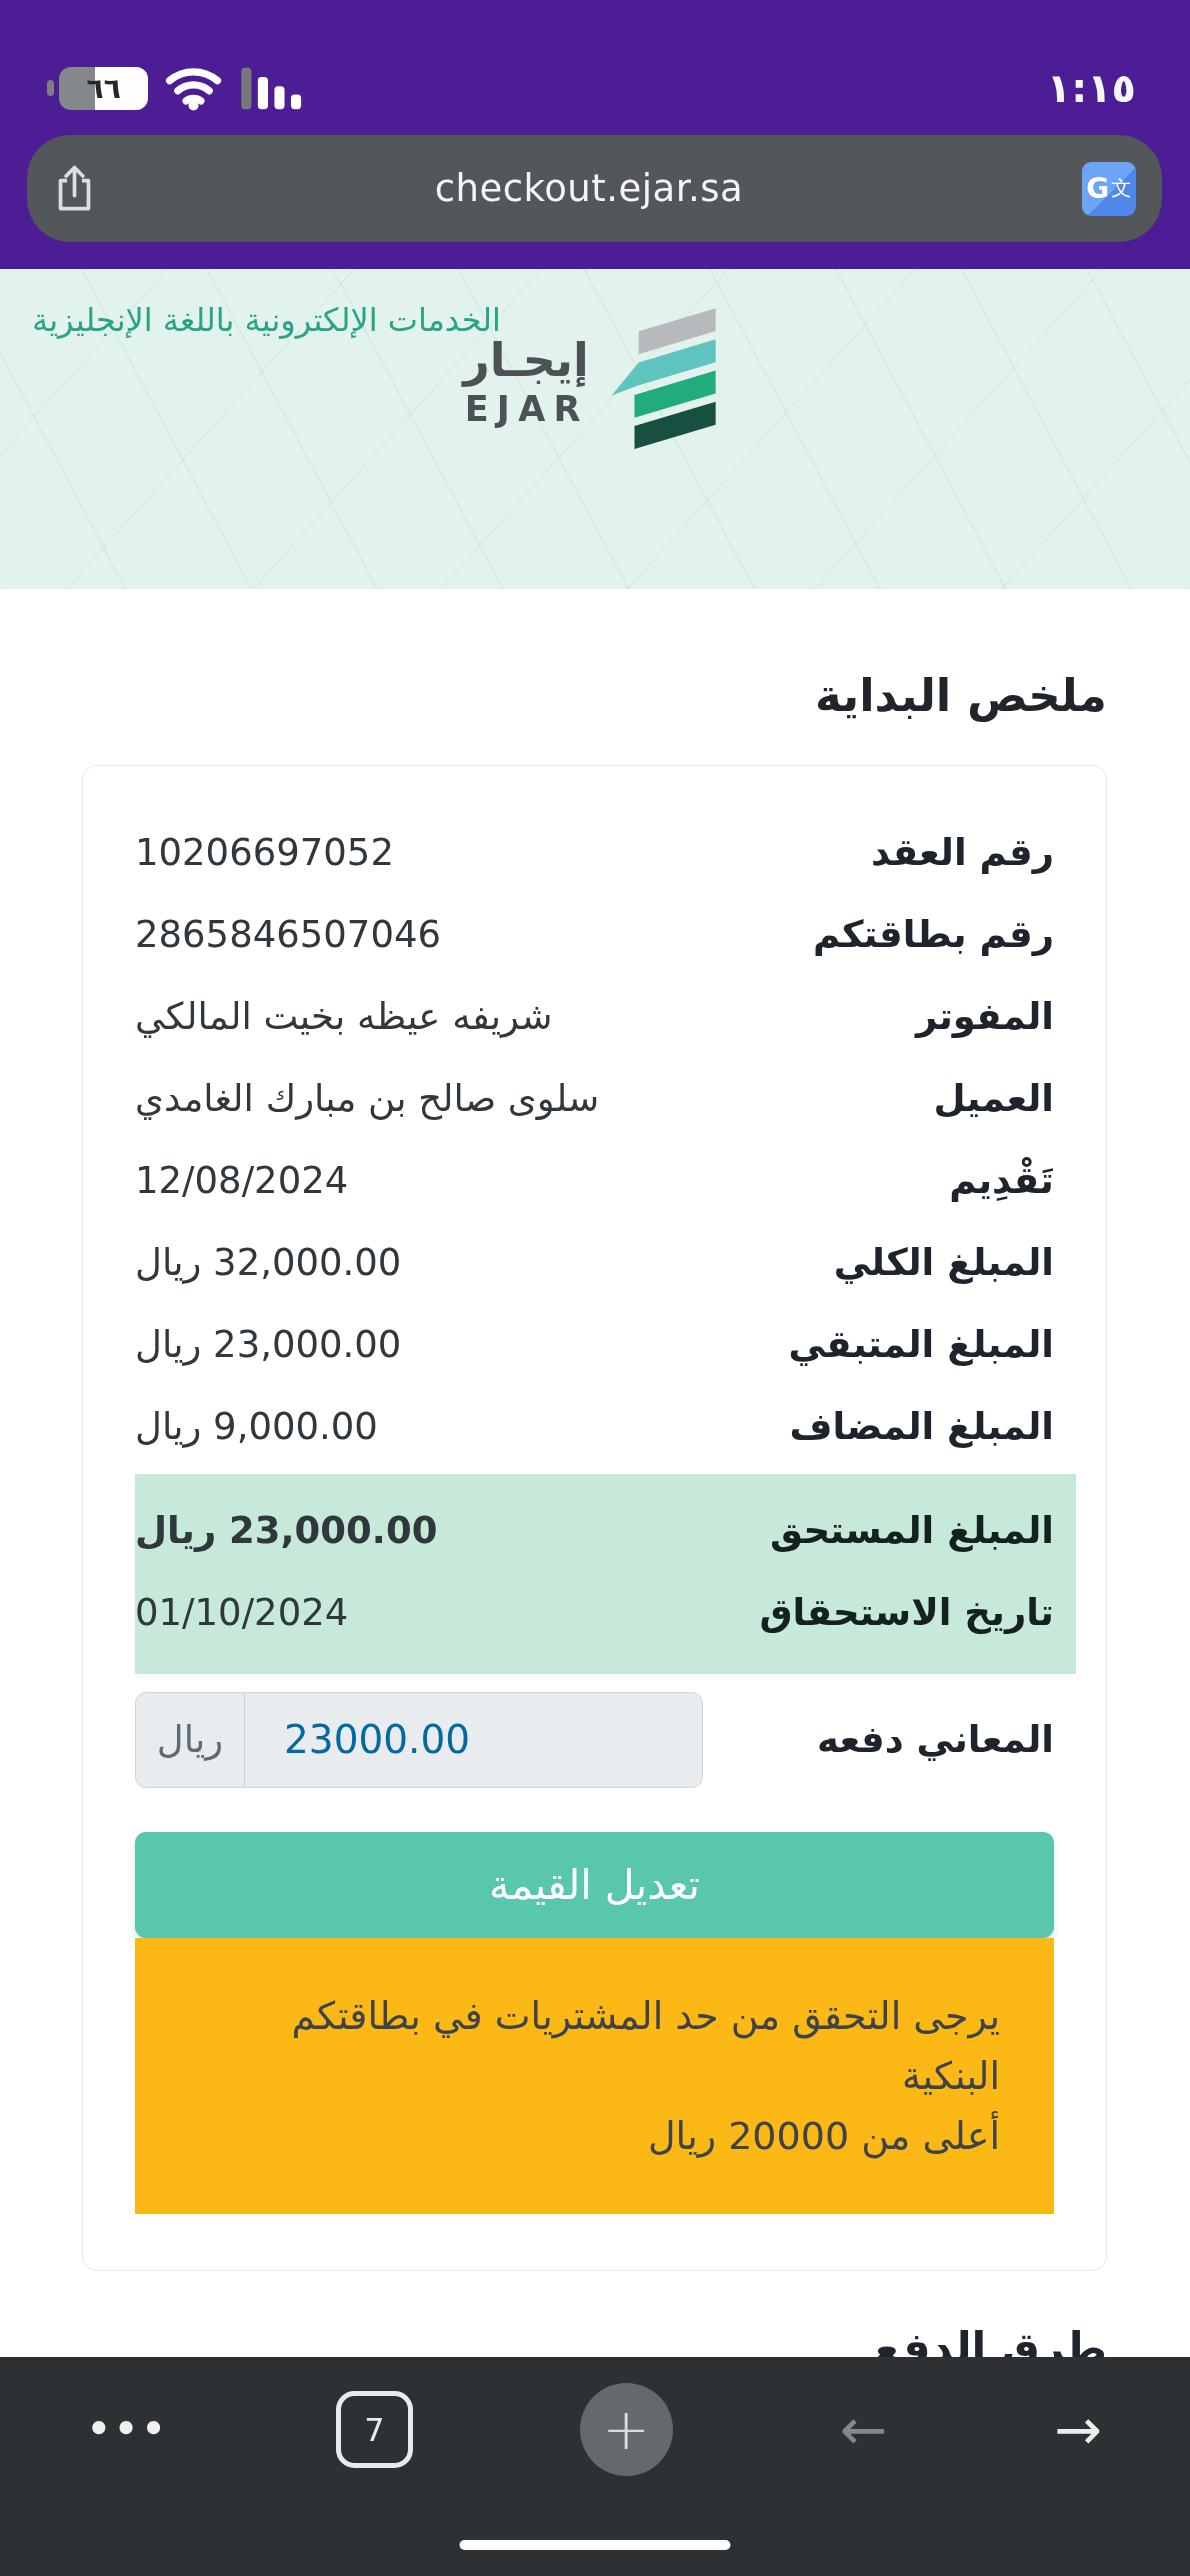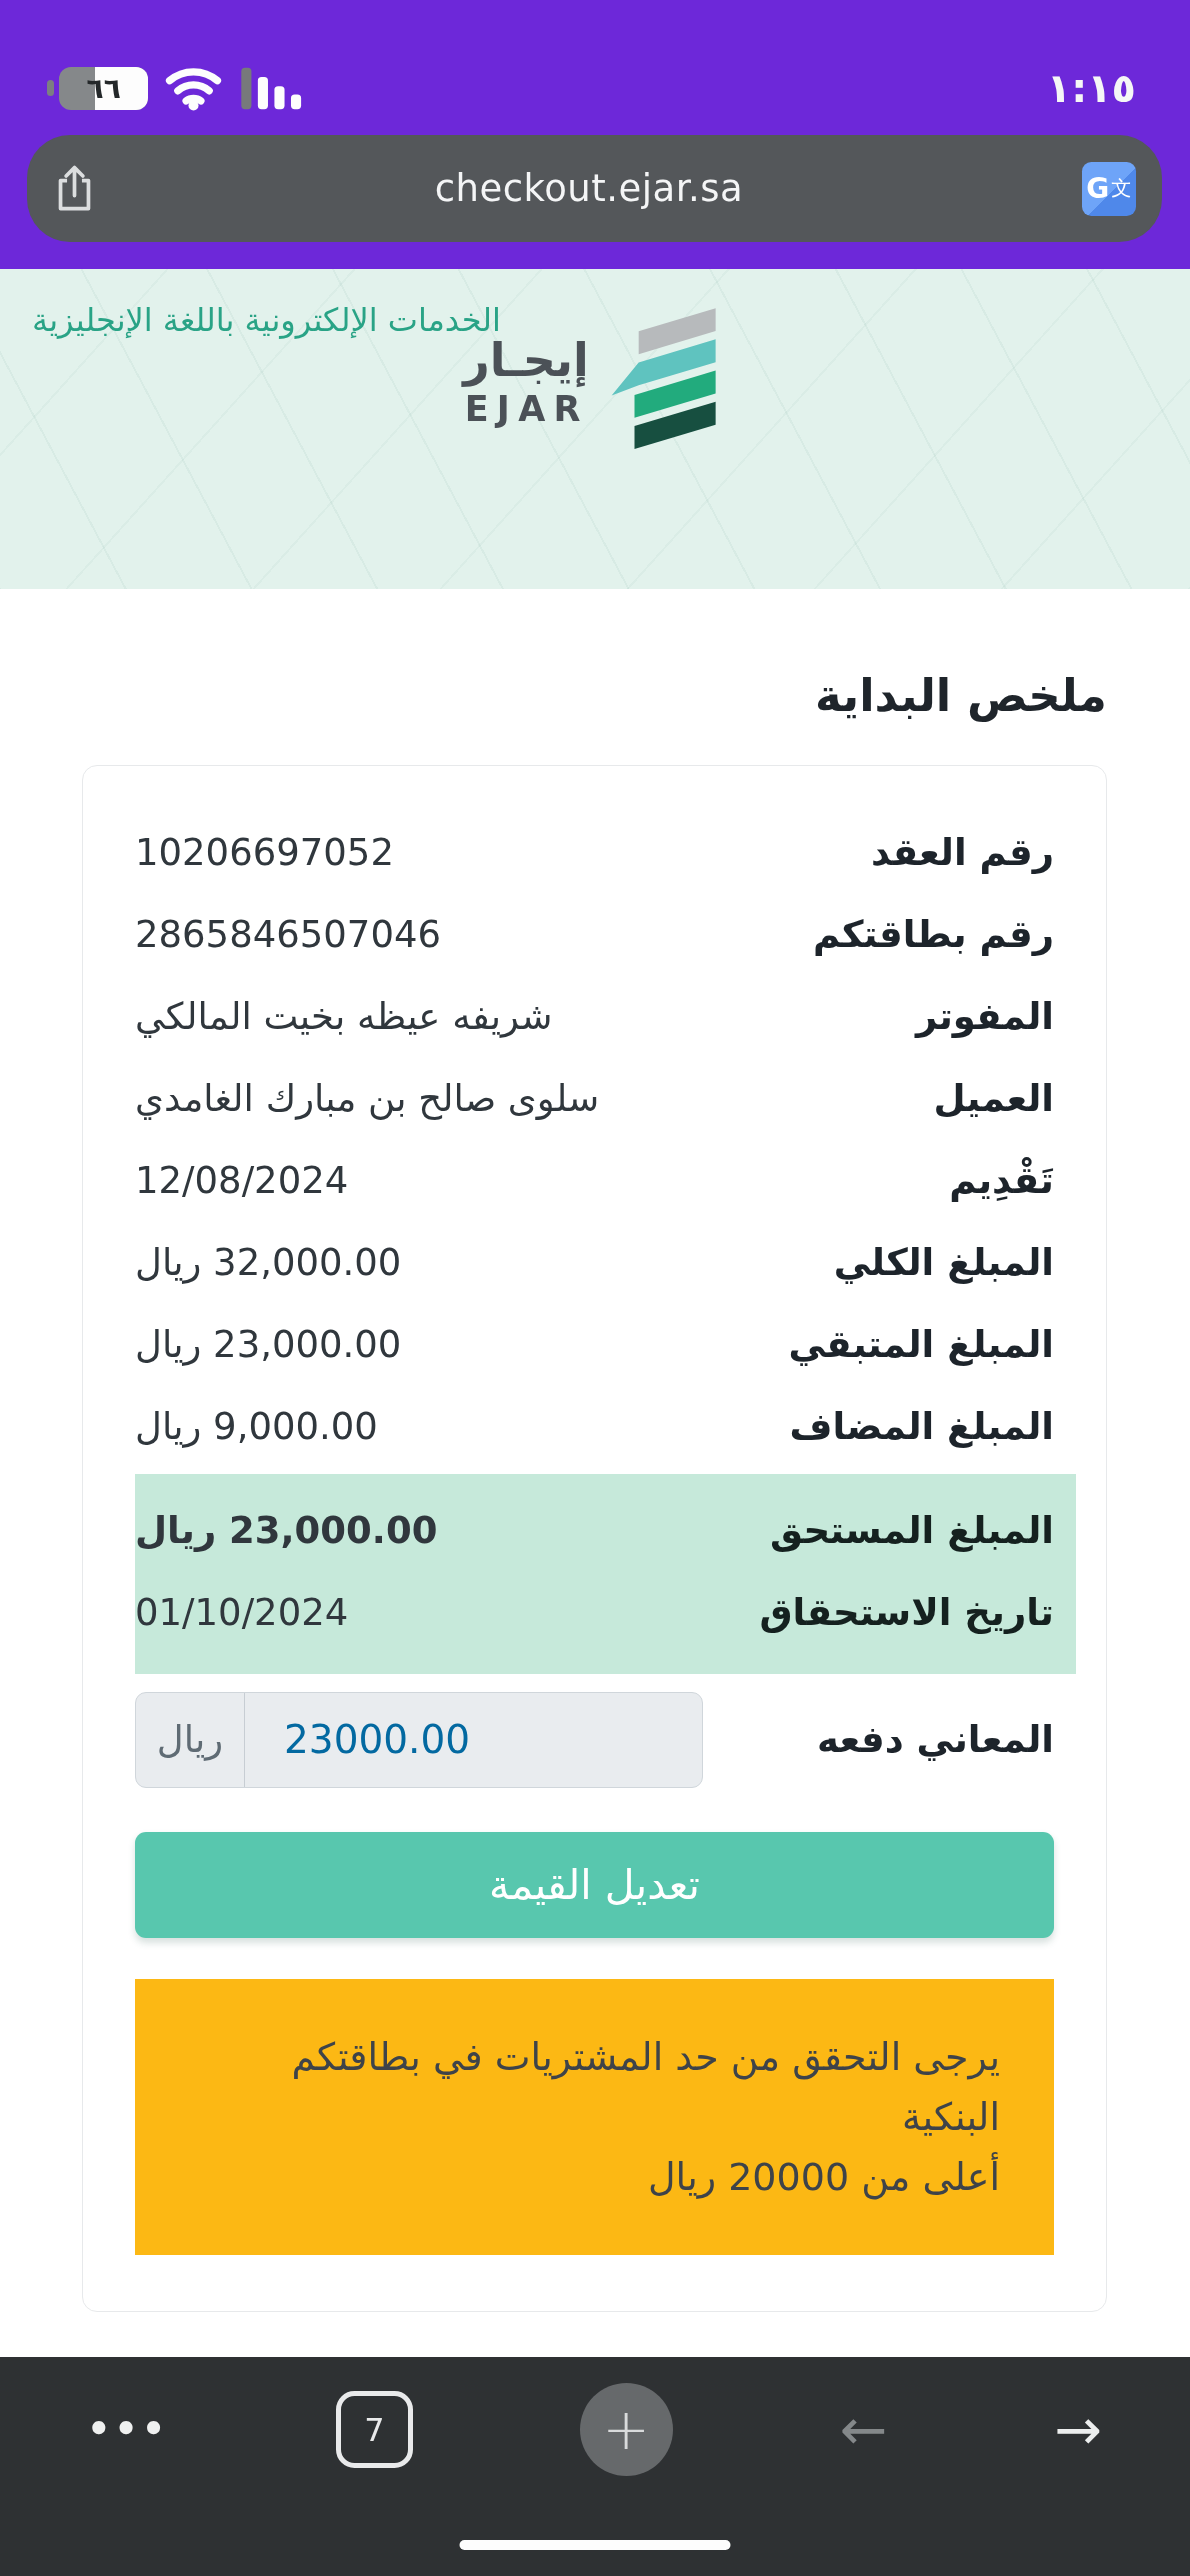--- a/index.html
+++ b/index.html
@@ -1,20 +1,20 @@
 <!DOCTYPE html>
 <html dir="rtl" lang="ar" style="font-size:15px"><head>
 <meta charset="utf-8">
 <style>
   html,body{margin:0;padding:0;background:#fff;}
   .screen{position:relative;width:1191px;height:2576px;overflow:hidden;background:#fff;
           font-family:"DejaVu Sans",sans-serif;direction:rtl;}
 
   
-  .topchrome{background:#6d28d9;}
+  .topchrome{background:#4c1d95;}
   .statusbar{height:122px;display:flex;align-items:flex-end;justify-content:space-between;
              padding:0 54px 11px 48px;box-sizing:border-box;direction:ltr;}
   .sicons{display:flex;align-items:center;gap:16.7px;}
   .battery{position:relative;width:89px;height:43px;border-radius:12px;overflow:hidden;background:#85888a;}
   .battery .fill{position:absolute;right:0;top:0;bottom:0;width:60%;background:#fdfdfd;}
   .battery .pct{position:absolute;inset:0;display:flex;align-items:center;justify-content:center;
                 font-size:28px;font-weight:700;color:#24282a;}
   .bnub{width:6.5px;height:16px;border-radius:3.7px;background:#7c7f81;margin-right:-11px;}
   .time{color:#f5f6f6;font-size:40px;font-weight:700;letter-spacing:0.9px;}
   .urlrow{height:147px;padding:13px 28px 0;box-sizing:border-box;}
@@ -57,21 +57,21 @@
   .igroup{display:flex;direction:ltr;width:568px;height:96px;background:#e9ecef;
           border:1.9px solid #d0d6db;border-radius:11px;box-sizing:border-box;overflow:hidden;}
   .igroup .cur{width:108px;display:flex;align-items:center;justify-content:center;
                color:#5f6b74;font-size:37px;border-right:1.9px solid #c7cdd3;}
   .igroup .field{flex:1;display:flex;align-items:center;padding-left:39px;
                  color:#0369a1;font-size:39px;direction:ltr;}
 
   .submit{display:block;width:100%;height:106px;margin-top:41px;border:none;border-radius:11px;
           background:#58c7ae;color:#fff;font-size:41px;font-family:inherit;cursor:pointer;
           box-shadow:0 4.6px 7.4px rgba(40,90,80,.18);}
-  .warning{margin-top:41px;background:#fcb814;color:#3e4349;font-size:38px;line-height:1.58;
+  .warning{background:#fcb814;color:#3e4349;font-size:38px;line-height:1.58;
            padding:48px 54px;text-align:right;}
   .methods-title{margin:52px 0 0;color:#1f252b;font-size:43px;font-weight:700;text-align:right;}
 
   
   .toolbar{position:absolute;left:0;right:0;bottom:0;height:219px;background:#2e3133;direction:ltr;}
   .tb-icons{display:flex;align-items:center;justify-content:space-between;padding:26px 88px 0;}
   .dots{color:#eff0f0;font-size:37px;font-weight:700;letter-spacing:3.7px;}
   .tabsbox{width:67px;height:67px;border:5.6px solid #e9eaeb;border-radius:18.5px;display:flex;
            align-items:center;justify-content:center;color:#e9eaeb;font-size:32px;font-weight:500;}
   .pluscirc{width:93px;height:93px;border-radius:50%;background:#66696b;display:flex;

